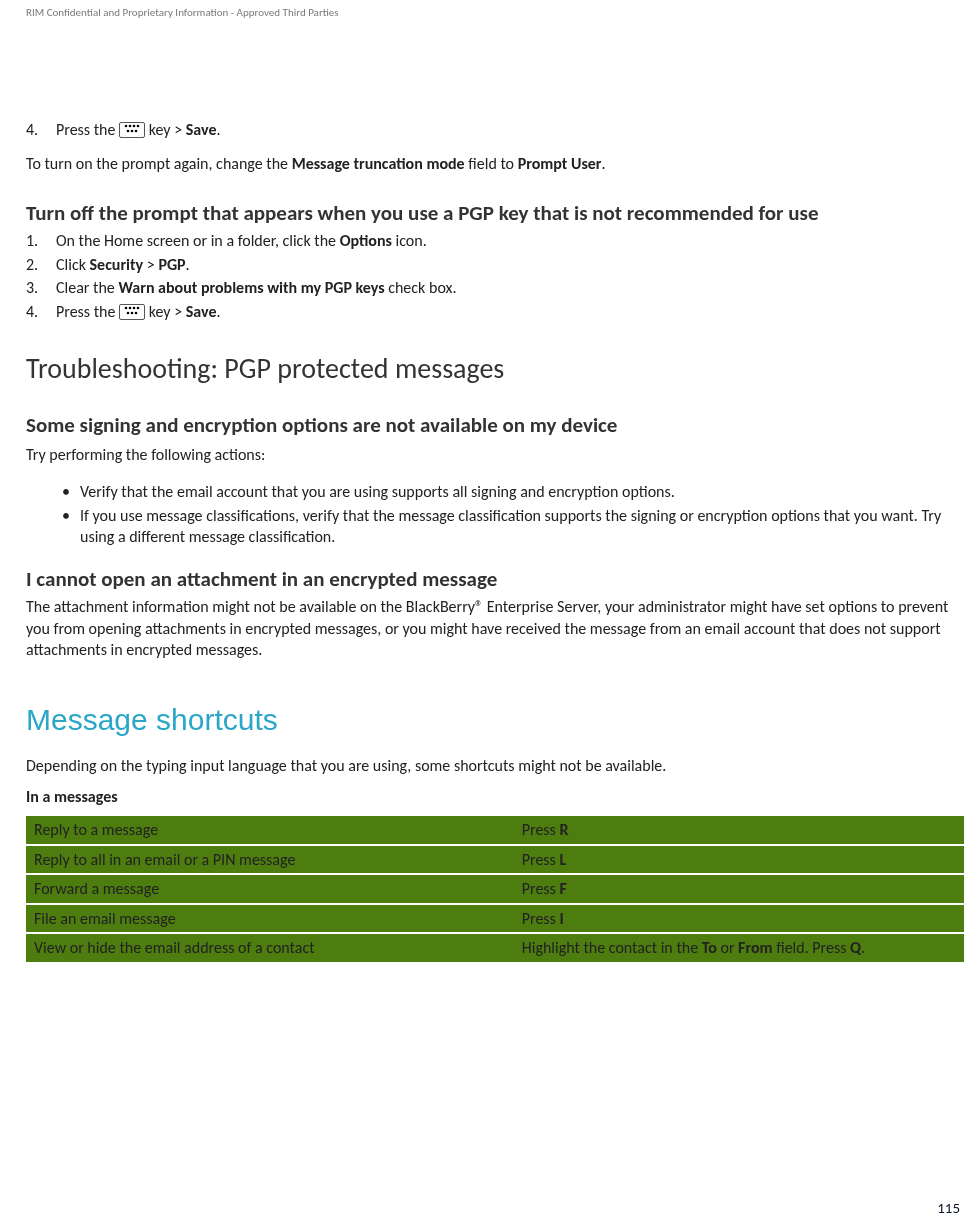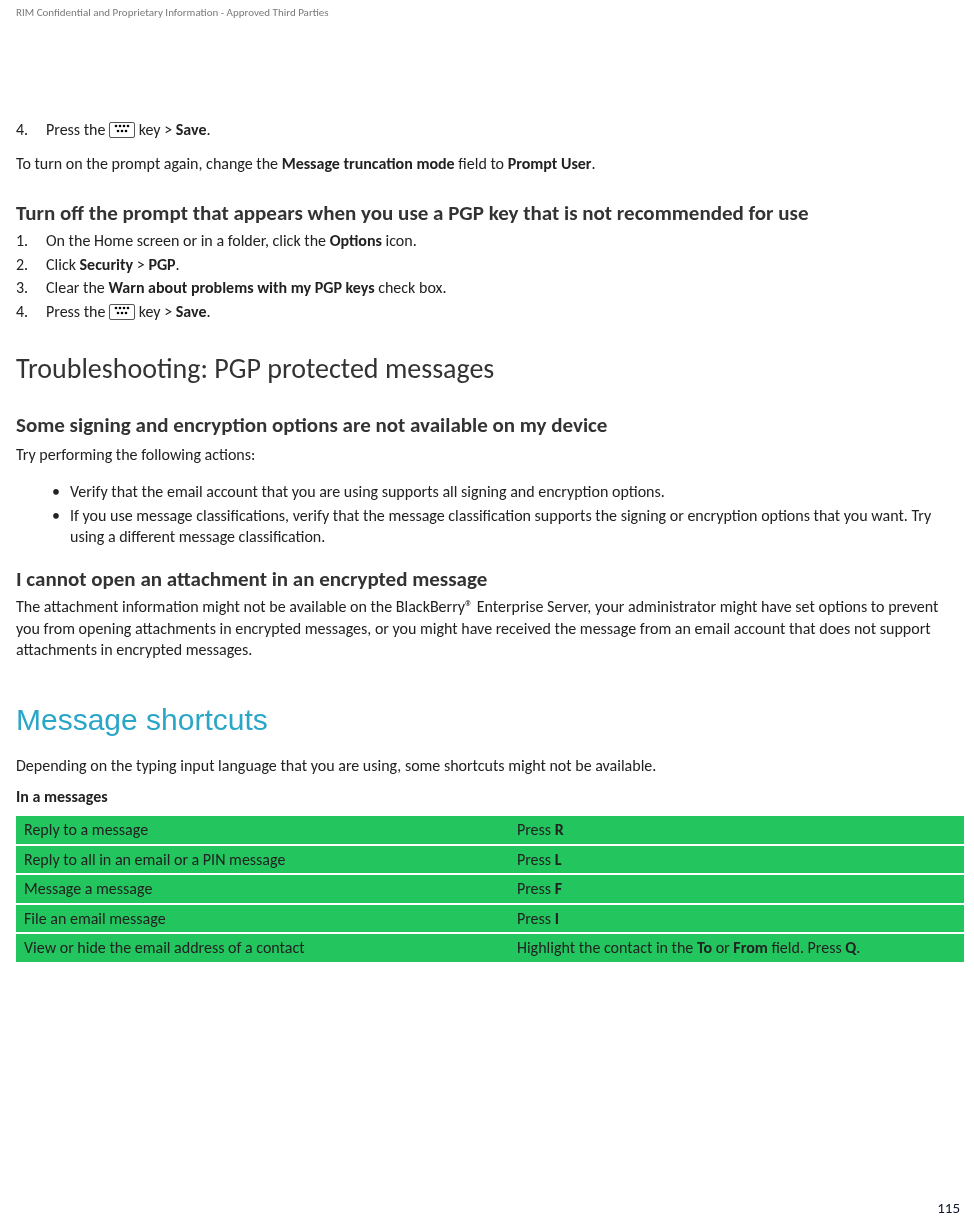--- a/index.html
+++ b/index.html
@@ -6,21 +6,21 @@
   body {
     width: 974px;
     height: 1227px;
     font-family: Calibri, "Segoe UI", Arial, sans-serif;
     font-size: 16px;
     color: #222;
     position: relative;
     background: #fff;
   }
   .page {
-    padding: 6px 10px 0 16px;
+    padding: 6px 10px 0 26px;
     position: relative;
     height: 100%;
   }
   .header-line {
     font-size: 11px;
     color: #7a7a7a;
     margin-bottom: 100px;
   }
   .ol {
     list-style: none;
@@ -94,21 +94,21 @@
     left: 0;
     top: 0;
   }
   .b { font-weight: 700; }
   table.shortcuts {
     width: 100%;
     border-collapse: collapse;
     margin-top: 6px;
   }
   table.shortcuts td {
-    background: #22c55e;
+    background: #4d7c0f;
     border-bottom: 2px solid #fff;
     padding: 3px 8px;
     font-size: 16px;
     line-height: 1.35;
     vertical-align: top;
   }
   table.shortcuts td:first-child { width: 52%; }
   .page-num {
     position: absolute;
     right: 14px;
@@ -210,21 +210,21 @@
     <tbody>
         <tr>
       <td>Reply to a message</td>
       <td><span>Press </span><span class="b">R</span></td>
     </tr>
     <tr>
       <td>Reply to all in an email or a PIN message</td>
       <td><span>Press </span><span class="b">L</span></td>
     </tr>
     <tr>
-      <td>Message a message</td>
+      <td>Forward a message</td>
       <td><span>Press </span><span class="b">F</span></td>
     </tr>
     <tr>
       <td>File an email message</td>
       <td><span>Press </span><span class="b">I</span></td>
     </tr>
     <tr>
       <td>View or hide the email address of a contact</td>
       <td>
         <span>Highlight the contact in the </span><span class="b">To</span><span> or </span><span class="b">From</span><span> field. Press </span><span class="b">Q</span><span>.</span>

